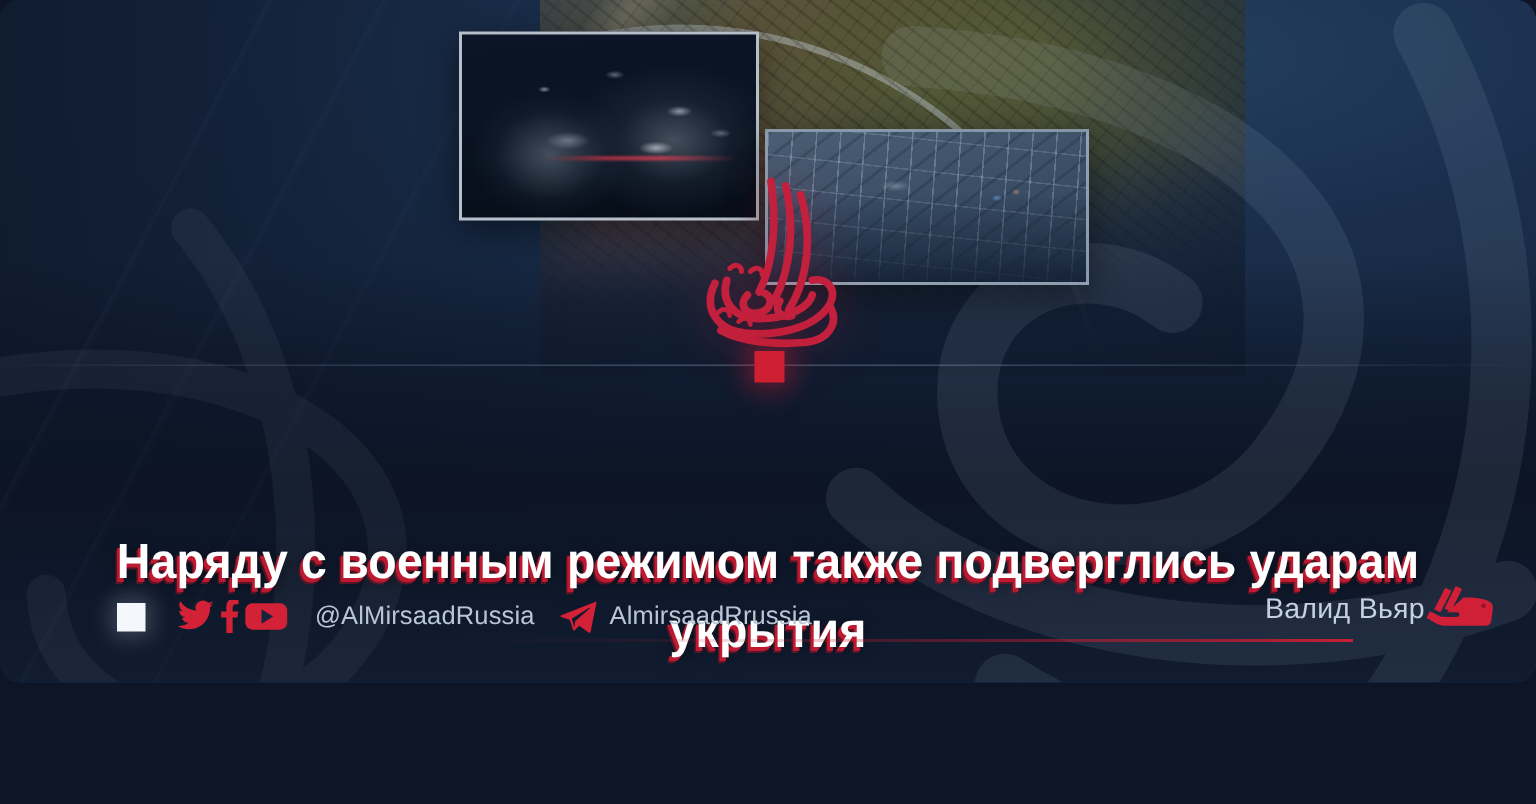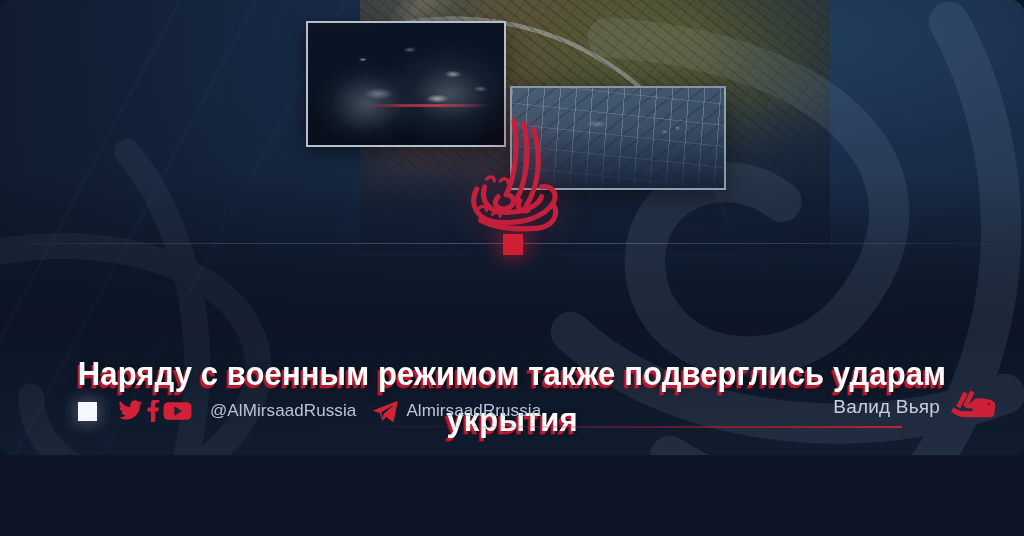--- a/index.html
+++ b/index.html
@@ -240,21 +240,20 @@
     letter-spacing: .1px;
     margin-left: 8px;
     white-space: nowrap;
   }
 
   .footer-author {
     position: absolute;
     right: 28px; bottom: 31px;
     display: flex;
     align-items: center;
-    gap: 10px;
   }
   .author-name {
     color: #c4d1e2;
     font-size: 19px;
     letter-spacing: .2px;
     white-space: nowrap;
   }
   .author-rule {
     position: absolute;
     right: 122px;

